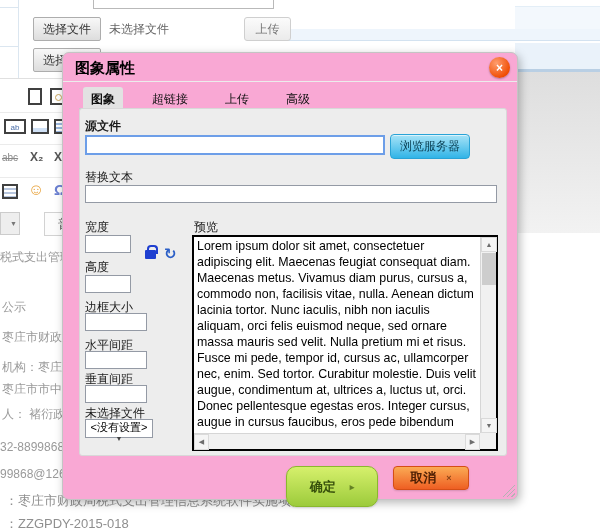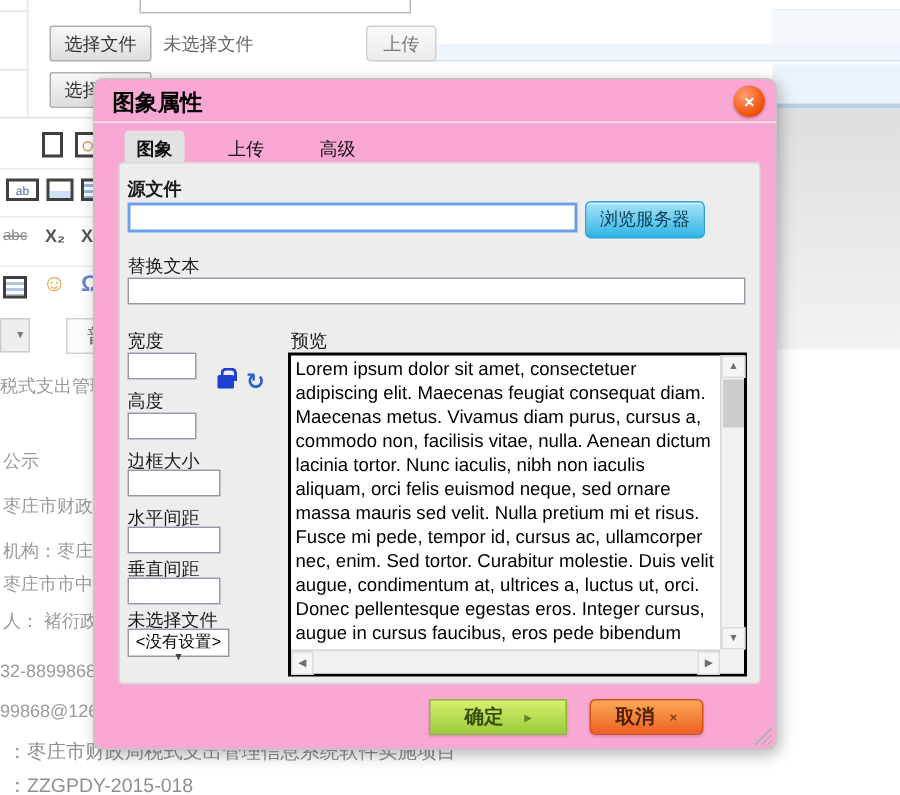--- a/index.html
+++ b/index.html
@@ -38,21 +38,21 @@
   .sel .arr { font-size:7px; color:#444; }
   .preview-box { left:112px; top:126px; width:306px; height:216px; border:2px solid #000; background:#fff; }
   .preview-text { left:3px; top:1px; right:19px; bottom:19px; overflow:hidden; font-size:12.4px; line-height:16px; color:#000; }
   .vsb { right:0; top:0; bottom:16px; width:16px; background:#f1f1f1; border-left:1px solid #d6d6d6; }
   .hsb { left:0; right:16px; bottom:0; height:16px; background:#f1f1f1; border-top:1px solid #d6d6d6; }
   .sb-btn { background:#f5f5f5; border:1px solid #dadada; color:#6e6e6e; font-size:7px; display:flex; align-items:center; justify-content:center; }
   .vsb .sb-btn { width:16px; height:15px; }
   .hsb .sb-btn { width:15px; height:16px; }
   .sb-thumb { left:1px; top:16px; width:14px; height:32px; background:#cdcdcd; }
   .sb-corner { right:0; bottom:0; width:16px; height:16px; background:#f1f1f1; }
-  .ok-btn { left:223px; top:413px; width:92px; height:24px; border:1px solid #8ab82e; border-radius:0; background:linear-gradient(#d6f06c,#9ccb3b); color:#37500c; font-weight:bold; font-size:13px; display:flex; align-items:center; justify-content:center; gap:14px; cursor:pointer; box-shadow:0 1px 2px rgba(0,0,0,.15); }
+  .ok-btn { left:223px; top:413px; width:92px; height:41px; border:1px solid #8ab82e; border-radius:10px; background:linear-gradient(#d6f06c,#9ccb3b); color:#37500c; font-weight:bold; font-size:13px; display:flex; align-items:center; justify-content:center; gap:14px; cursor:pointer; box-shadow:0 1px 2px rgba(0,0,0,.15); }
   .cancel-btn { left:330px; top:413px; width:76px; height:24px; border:1px solid #d54e16; border-radius:4px; background:linear-gradient(#fbaa54,#ee5f23); color:#4f2004; font-weight:bold; font-size:13px; display:flex; align-items:center; justify-content:center; gap:10px; cursor:pointer; box-shadow:0 1px 2px rgba(0,0,0,.15); }
   .btn-glyph { font-size:9px; font-weight:bold; opacity:.65; }
   .resize-handle { right:2px; bottom:2px; width:15px; height:15px; background:repeating-linear-gradient(-45deg, transparent 0 2px, #b3b3b3 2px 3px); clip-path:polygon(100% 0, 100% 100%, 0 100%); cursor:nwse-resize; }
 </style>
 </head>
 <body>
 
 <div class="abs band" style="left:515px; top:0; width:85px; height:7px; background:#fff; border-bottom:1px solid #e3eef7;"></div>
 <div class="abs band" style="left:515px; top:7px; width:85px; height:24px; background:#f3f8fd; border-bottom:1px solid #dde9f3;"></div>
 <div class="abs band" style="left:515px; top:43px; width:85px; height:26px; background:#eaf2fa;"></div>
@@ -108,20 +108,21 @@
 <span class="abs footer-line" style="left:5px; top:492px;">：枣庄市财政局税式支出管理信息系统软件实施项目</span>
 <span class="abs footer-line" style="left:5px; top:515px;">：ZZGPDY-2015-018</span>
 
 <div class="abs dialog">
   <span class="abs dlg-title">图象属性</span>
   <div class="abs dlg-close">×</div>
   <div class="abs dlg-sep"></div>
 
   <div class="abs tabs">
     <span class="tab active">图象</span>
+    <span class="tab">超链接</span>
     <span class="tab">上传</span>
     <span class="tab">高级</span>
   </div>
   <div class="abs tab-underline"></div>
 
   <div class="abs panel">
     <span class="abs lbl" style="left:5px; top:9px; font-weight:bold;">源文件</span>
     <input class="abs inp inp-focus" style="left: 5px; top: 26px; width: 300px; height: 20px;">
     <button class="abs browse-btn">浏览服务器</button>
 

